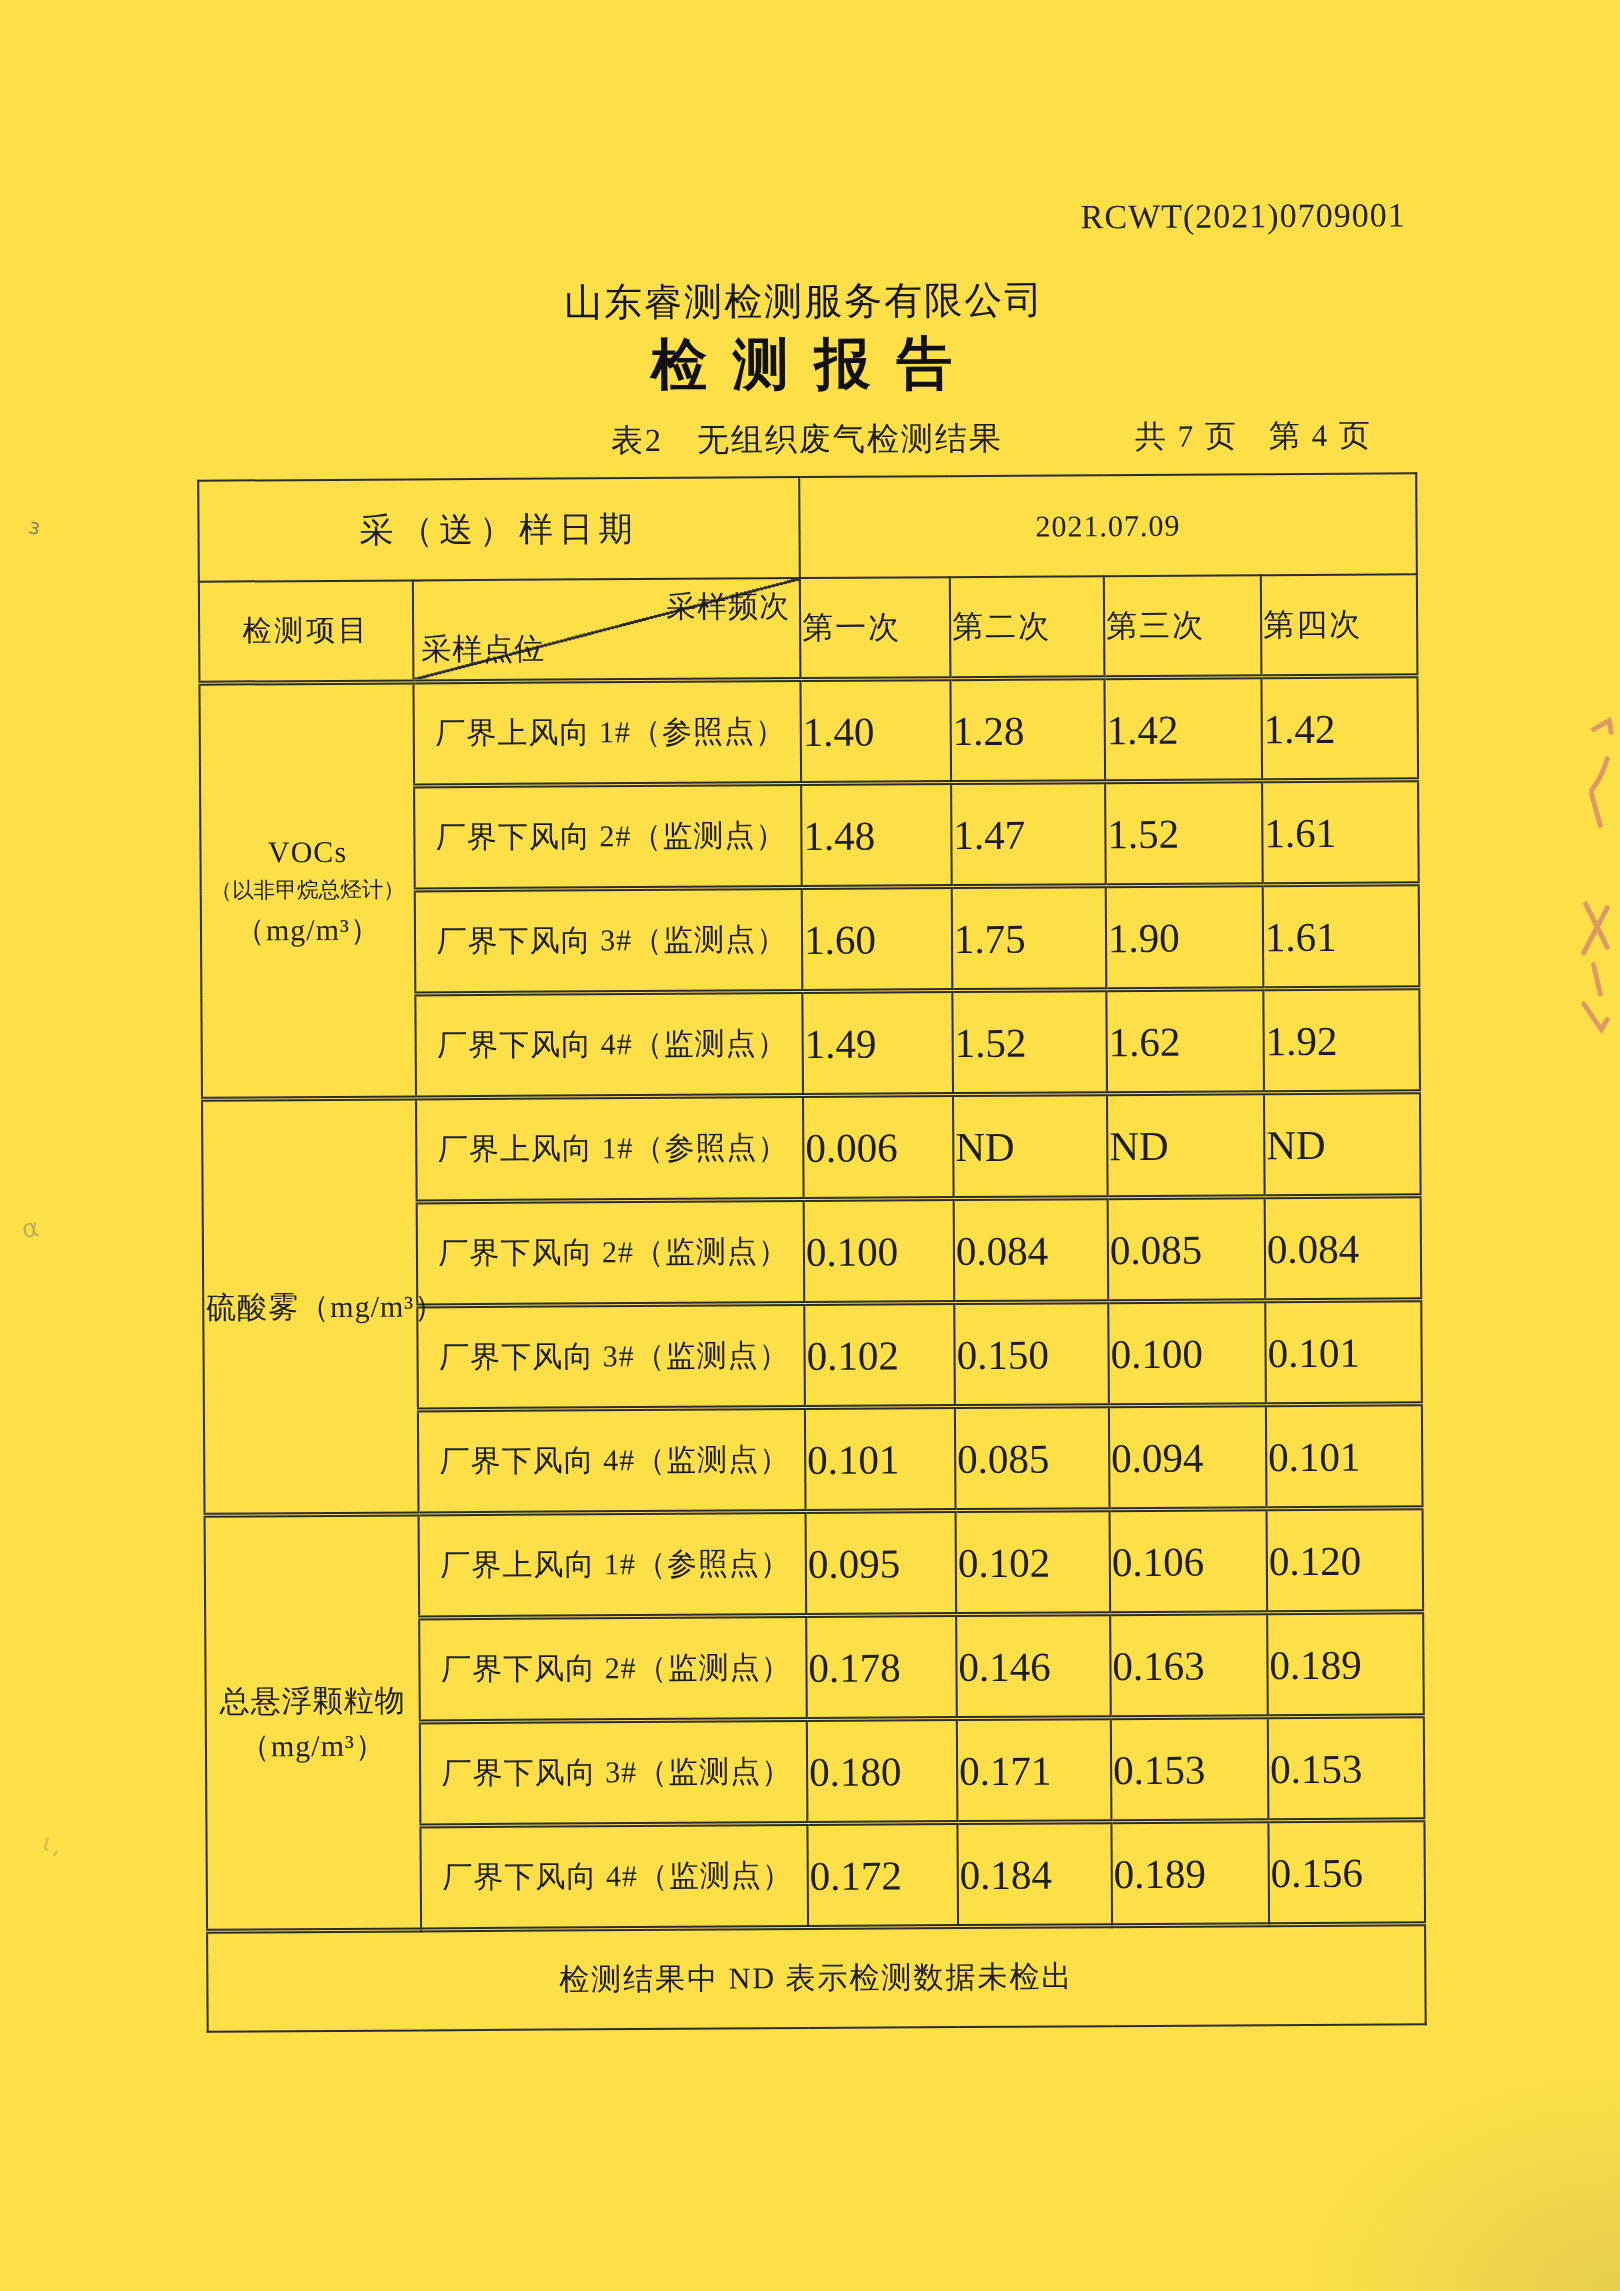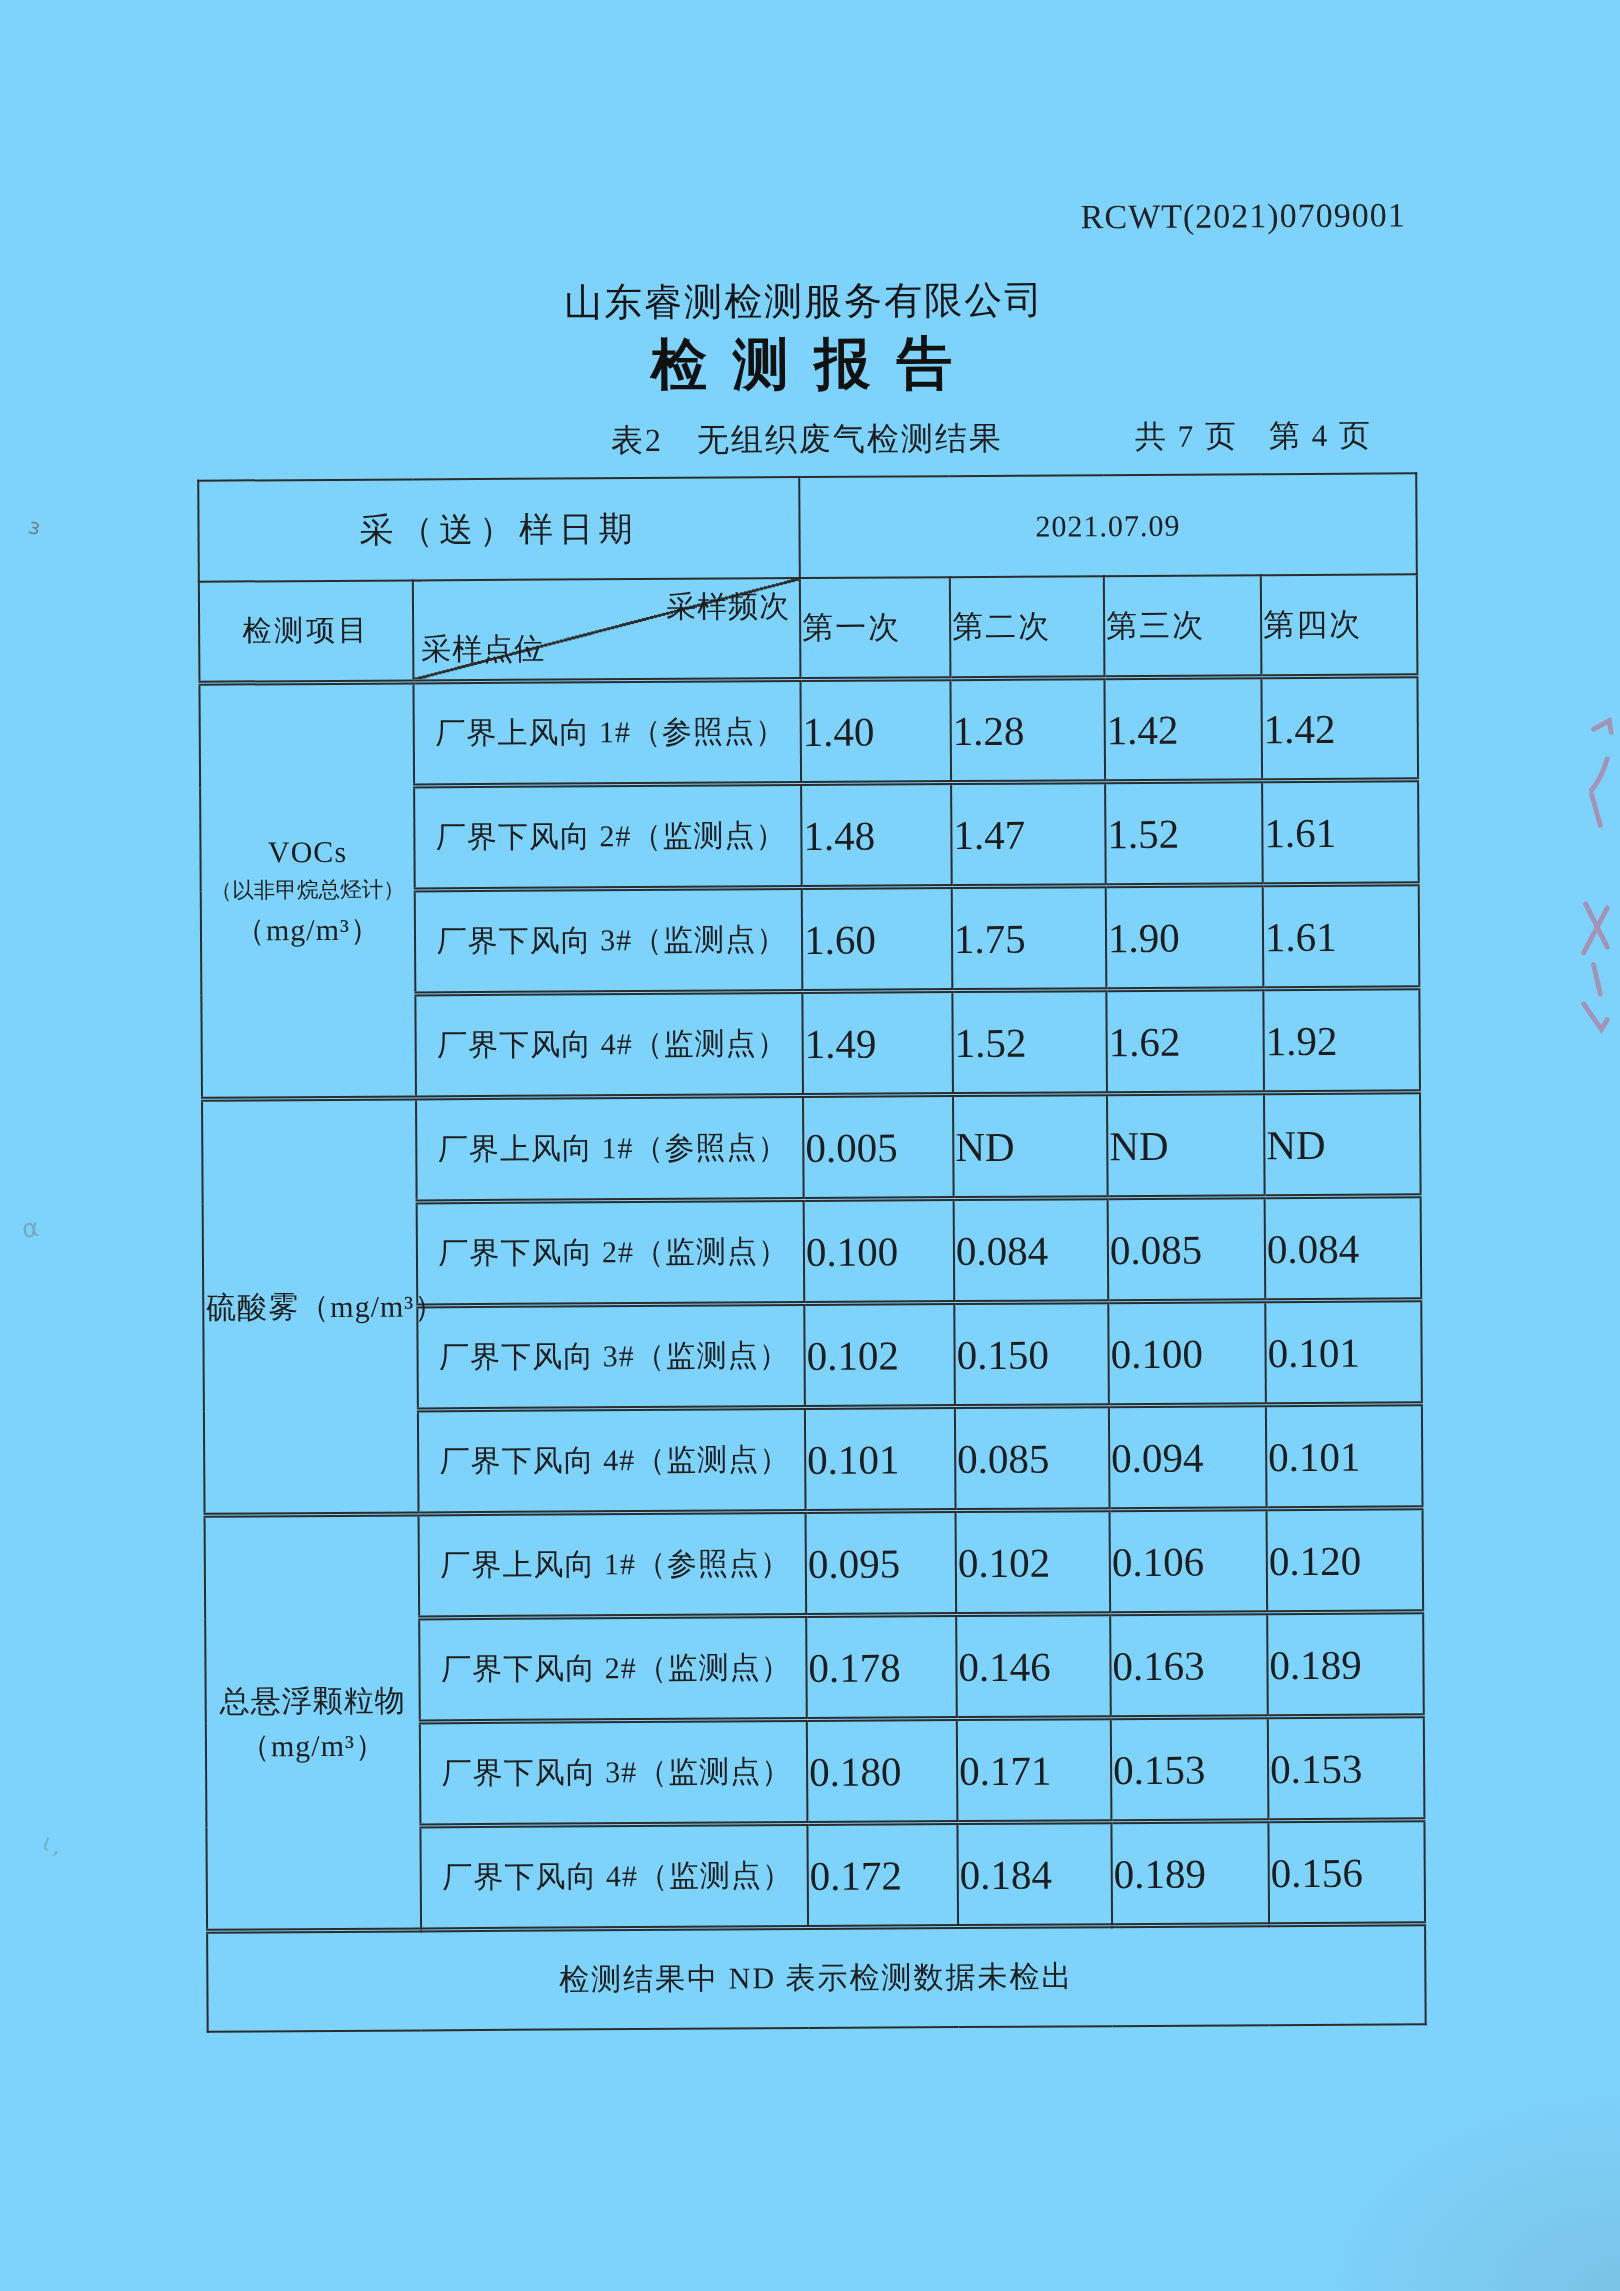--- a/index.html
+++ b/index.html
@@ -1,18 +1,18 @@
 <!DOCTYPE html>
 <html><head>
 <meta charset="utf-8">
 <style>
   html,body{margin:0;padding:0;background:#e8e8e6;}
   .page{
     position:relative;width:1620px;height:2292px;margin:0 auto;
-    background:#7dd3fc;overflow:hidden;
+    background:#fde047;overflow:hidden;
     font-family:"Liberation Serif","DejaVu Serif",serif;color:#1d1d1d;
   }
   .scan-rotate{position:absolute;inset:0;transform:rotate(-0.35deg);transform-origin:50% 55%;}
 
   .report-no{position:absolute;top:200px;right:208px;font-size:34px;letter-spacing:1px;color:#222;}
   .company{position:absolute;top:276px;left:0;width:100%;text-align:center;font-size:38px;letter-spacing:2px;color:#161616;}
   .title{position:absolute;top:327px;left:0;width:100%;text-align:center;font-size:56px;font-weight:bold;letter-spacing:5.9px;color:#111;}
   .caption{position:absolute;top:418px;left:616px;font-size:32px;letter-spacing:2px;}
   .pageinfo{position:absolute;top:418px;left:1140px;width:237px;display:flex;justify-content:space-between;font-size:31px;}
   .pageinfo span{letter-spacing:2px;}
@@ -136,21 +136,21 @@
             <td class="value-cell">1.49</td>
             <td class="value-cell">1.52</td>
             <td class="value-cell">1.62</td>
             <td class="value-cell">1.92</td>
           </tr>
           <tr class="data-row section-start">
             <td rowspan="4" class="item-cell">
               <div class="item-line">硫酸雾（mg/m³）</div>
             </td>
             <td class="point-cell">厂界上风向 1#（参照点）</td>
-            <td class="value-cell">0.005</td>
+            <td class="value-cell">0.006</td>
             <td class="value-cell">ND</td>
             <td class="value-cell">ND</td>
             <td class="value-cell">ND</td>
           </tr>
           <tr class="data-row">
             <td class="point-cell">厂界下风向 2#（监测点）</td>
             <td class="value-cell">0.100</td>
             <td class="value-cell">0.084</td>
             <td class="value-cell">0.085</td>
             <td class="value-cell">0.084</td>

